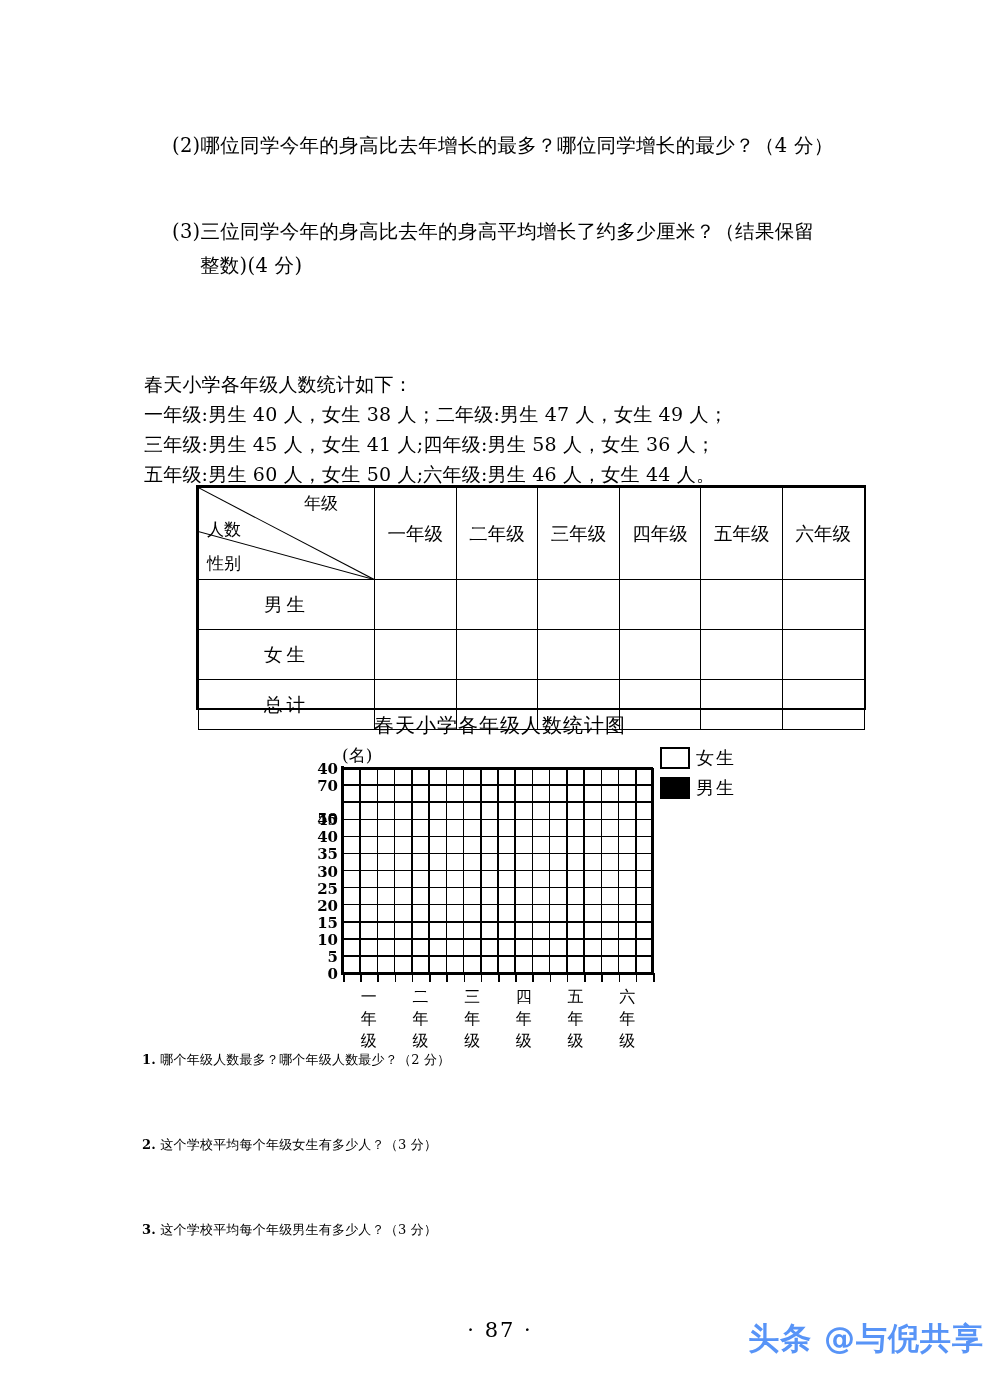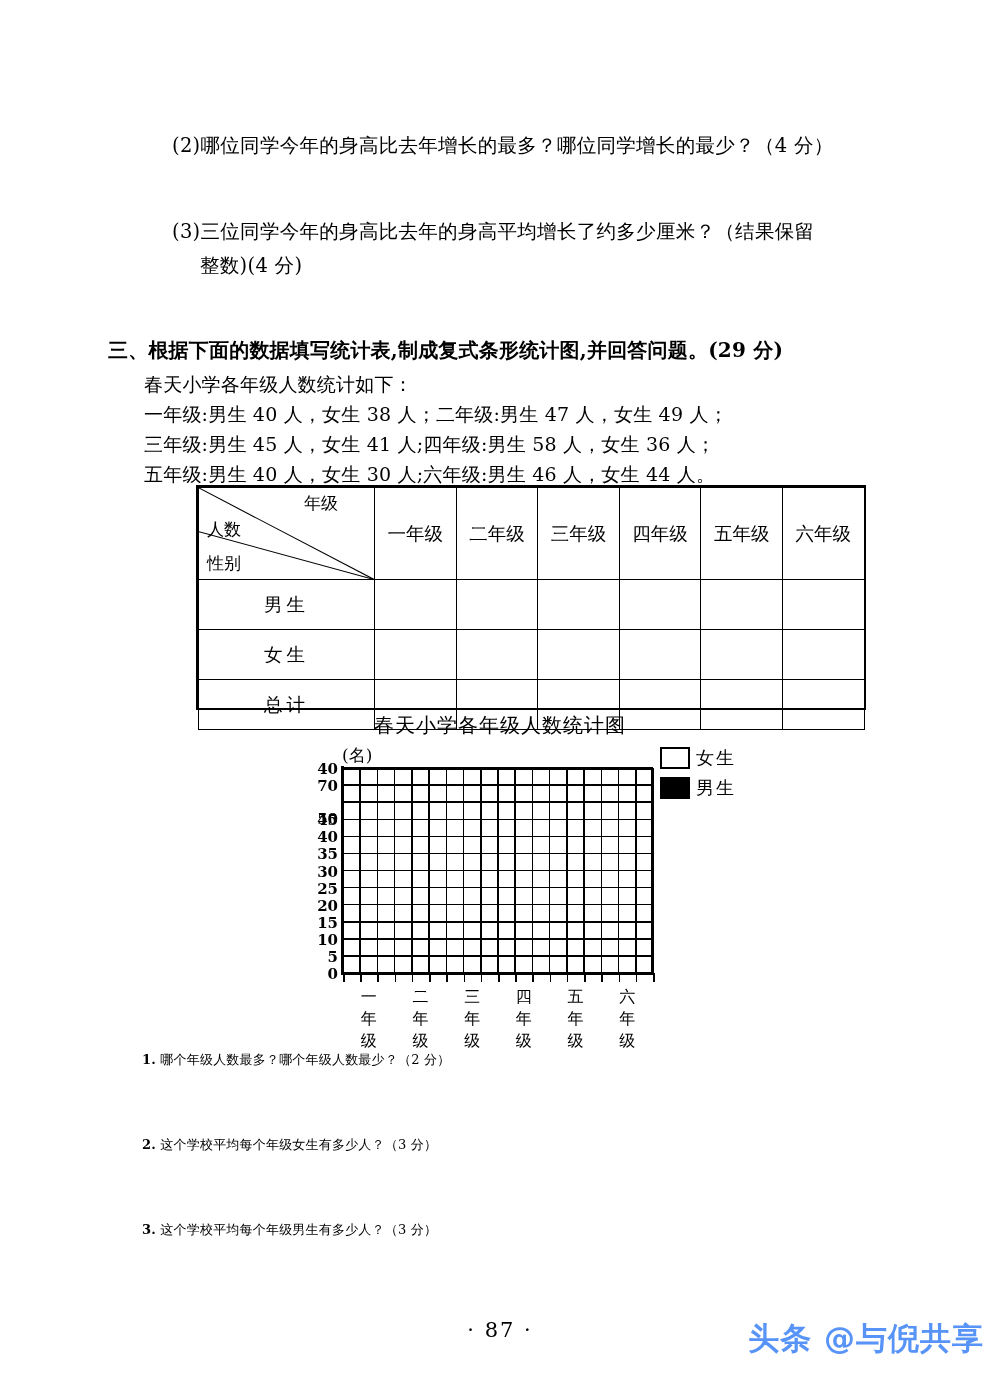--- a/index.html
+++ b/index.html
@@ -199,27 +199,26 @@
 
 <div class="page">
 
   <div class="q-line" style="left:172px; top:131px;">(2)哪位同学今年的身高比去年增长的最多？哪位同学增长的最少？（4 分）</div>
 
   <div class="q-wrap" style="left:172px; top:215px; width:760px;">
     <div>(3)三位同学今年的身高比去年的身高平均增长了约多少厘米？（结果保留</div>
     <div class="indent2">整数)(4 分)</div>
   </div>
 
-  <div class="sec-head" style="left:108px; top:337px;">三、根据下面的数据填写统计表,制成复式条形统计图,并回答问题。(29 分)</div>
 
   <div class="data-line" style="left:144px; top:372px;">春天小学各年级人数统计如下：</div>
 
   <div class="data-line" style="left:144px; top:402px;">一年级:男生 40 人，女生 38 人；二年级:男生 47 人，女生 49 人；</div>
   <div class="data-line" style="left:144px; top:432px;">三年级:男生 45 人，女生 41 人;四年级:男生 58 人，女生 36 人；</div>
-  <div class="data-line" style="left:144px; top:462px;">五年级:男生 40 人，女生 30 人;六年级:男生 46 人，女生 44 人。</div>
+  <div class="data-line" style="left:144px; top:462px;">五年级:男生 60 人，女生 50 人;六年级:男生 46 人，女生 44 人。</div>
 
   <table class="stat-table">
     <tbody>
       <tr>
         <td class="col-label hdr-cell">
           <svg class="diag" viewBox="0 0 176 92" preserveAspectRatio="none">
             <line x1="0" y1="0" x2="176" y2="92" stroke="#000" stroke-width="1.1" vector-effect="non-scaling-stroke"></line>
             <line x1="0" y1="44" x2="176" y2="92" stroke="#000" stroke-width="1.1" vector-effect="non-scaling-stroke"></line>
           </svg>
           <span class="hdr-lbl grade">年级</span>

